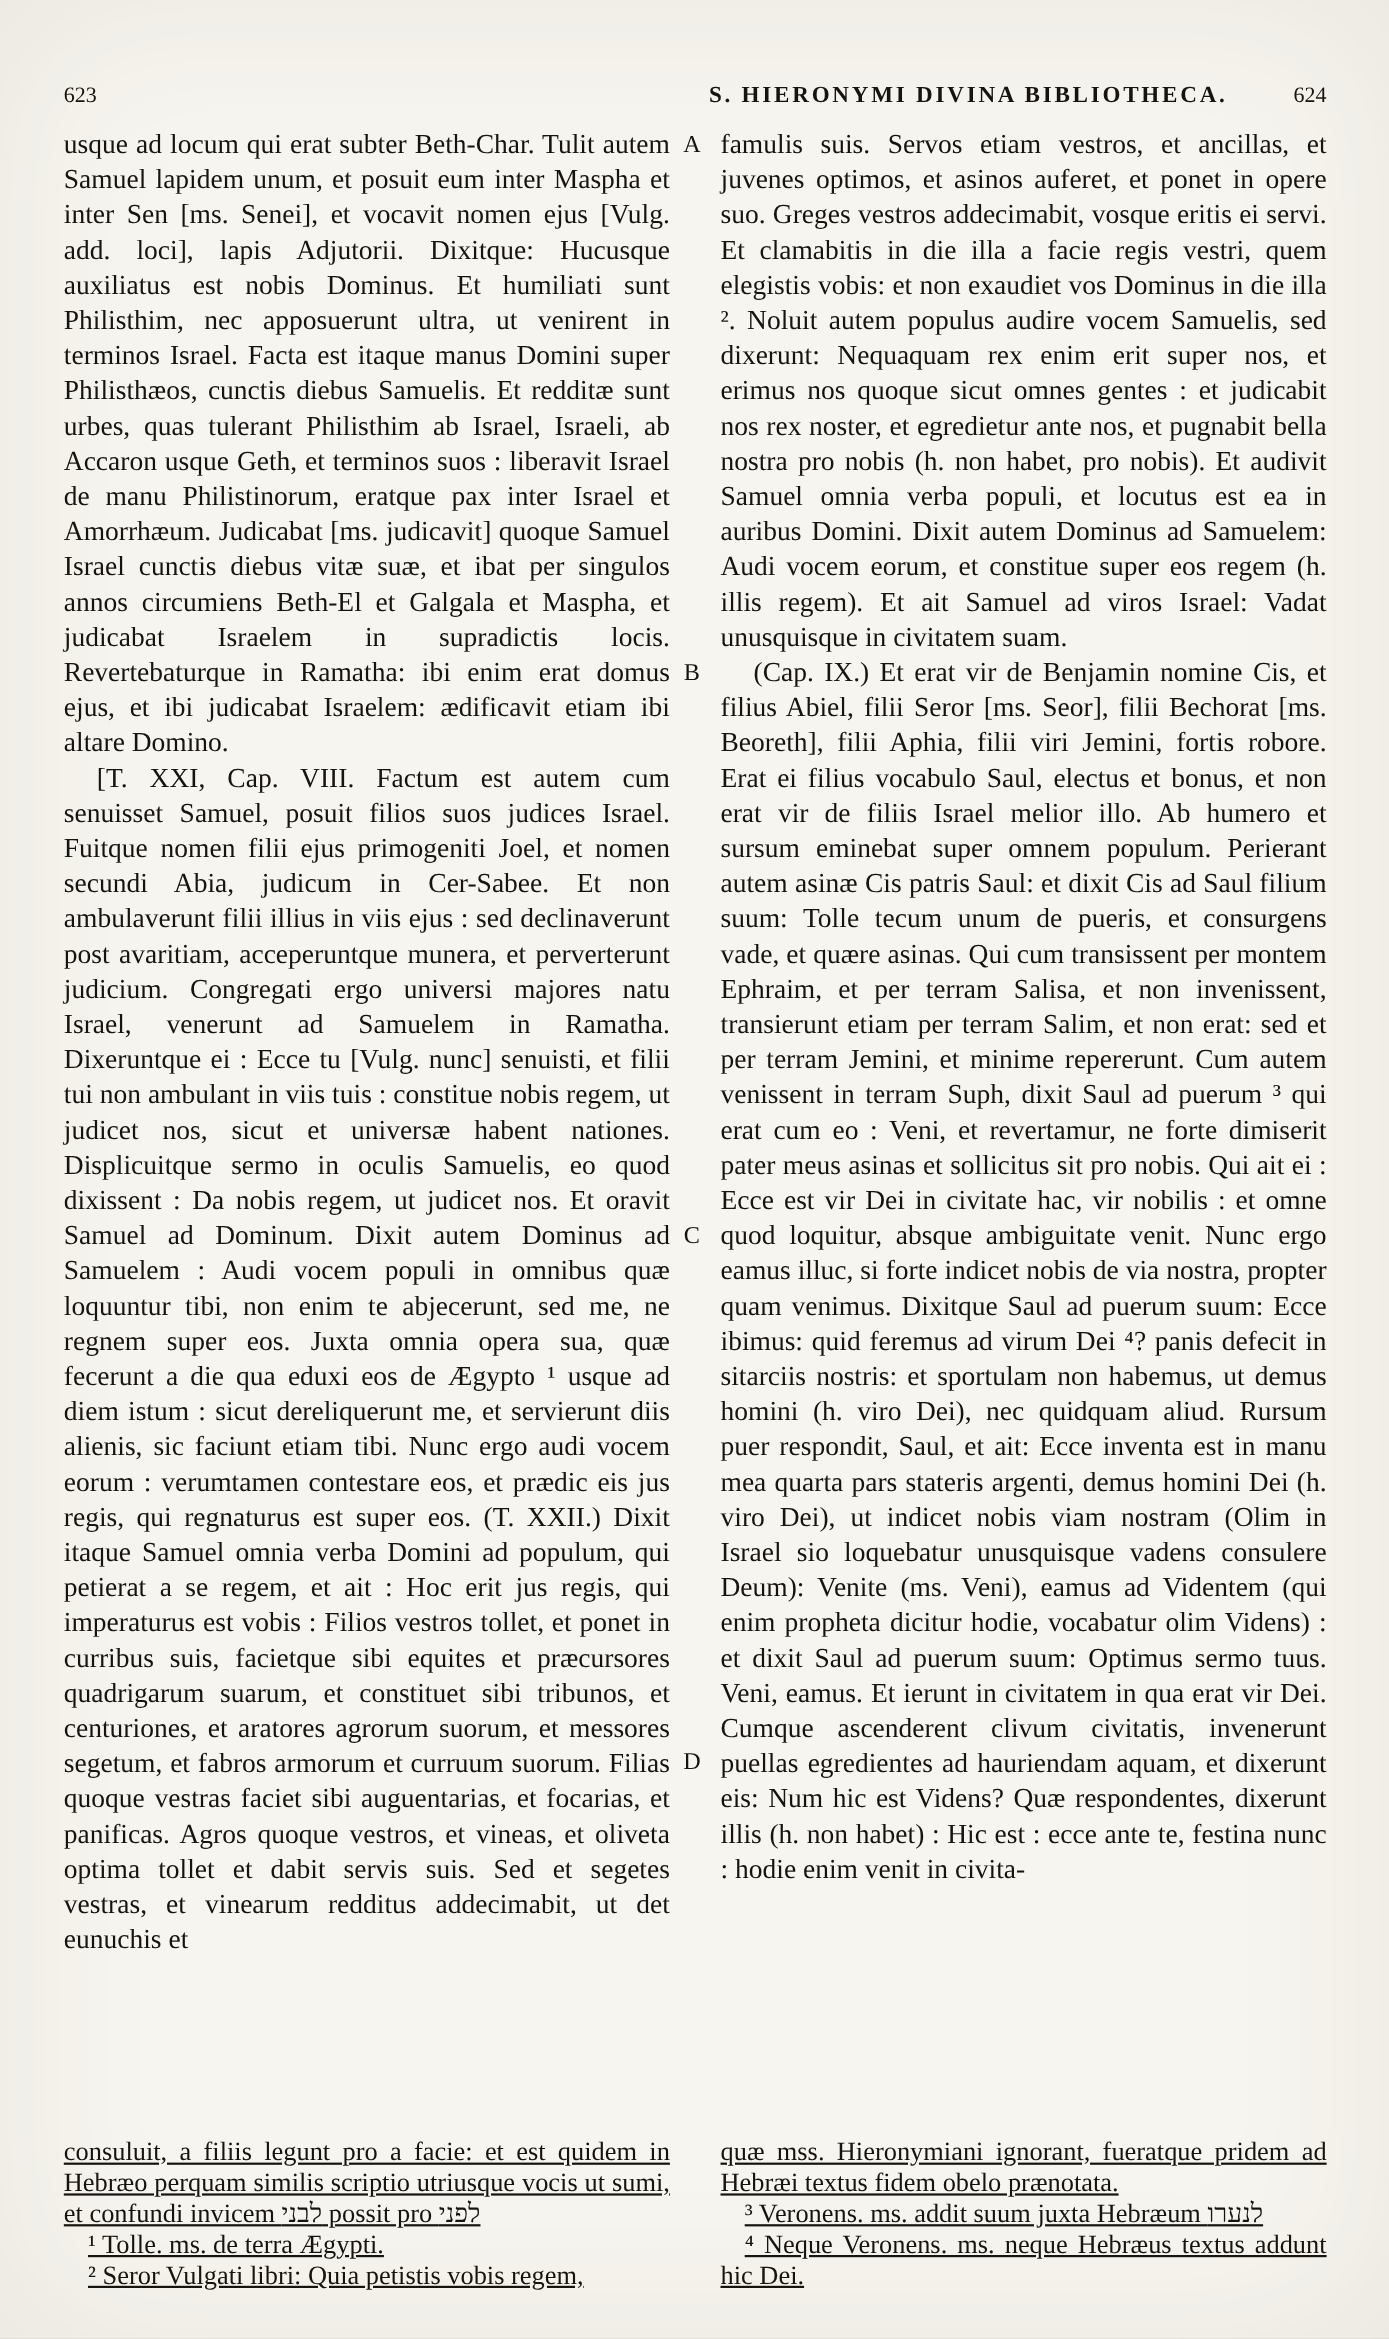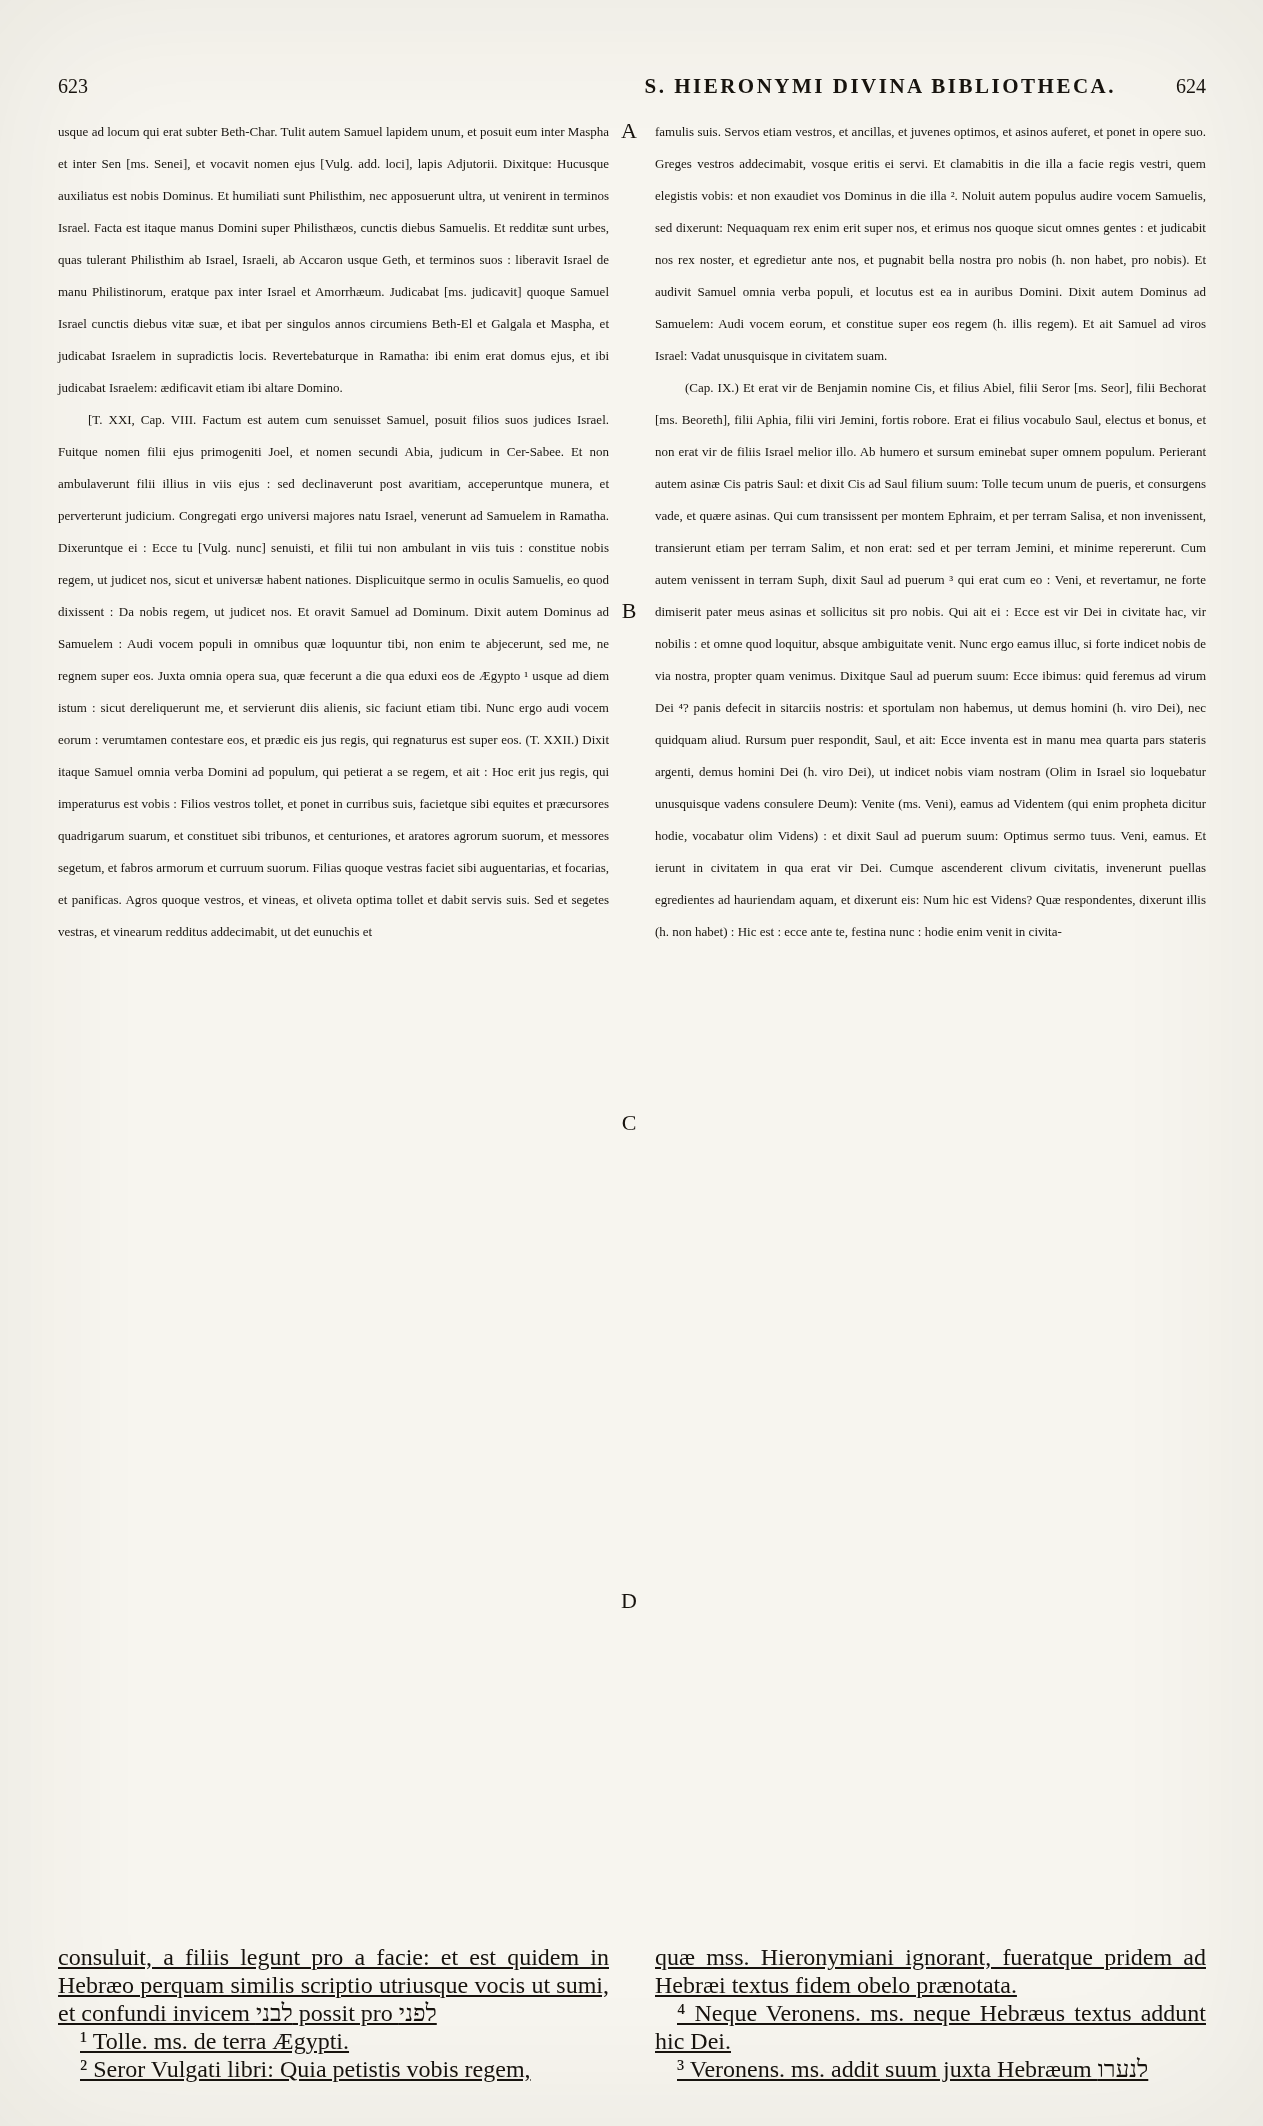--- a/index.html
+++ b/index.html
@@ -23,21 +23,21 @@
   .running-title {
     flex:1; text-align:right;
     font-size:21px; font-weight:bold; letter-spacing:2.5px;
   }
   .columns {
     position:absolute; top:116px; left:58px; width:1148px;
     display:flex;
   }
   .col {
     width:551px;
-    font-size:13px; line-height:32px;
+    font-size:25px; line-height:32px;
     text-align:justify;
     hyphens:auto;
   }
   .col.left-col { margin-right:46px; }
   .para-indent { text-indent:30px; }
   .marker {
     position:absolute; left:603px; width:52px;
     text-align:center; font-size:22px; color:#17130e;
   }
   #marker-a { top:118px; }
@@ -81,18 +81,18 @@
   <span class="marker" id="marker-d">D</span>
 
   <div class="footnotes">
     <div class="fncol left-col">
       <p>consuluit, a filiis legunt pro a facie: et est quidem in Hebræo perquam similis scriptio utriusque vocis ut sumi, et confundi invicem לבני possit pro לפני</p>
       <p class="fn-note">¹ Tolle. ms. de terra Ægypti.</p>
       <p class="fn-note">² Seror Vulgati libri: Quia petistis vobis regem,</p>
     </div>
     <div class="fncol right-col">
       <p>quæ mss. Hieronymiani ignorant, fueratque pridem ad Hebræi textus fidem obelo prænotata.</p>
+      <p class="fn-note">³ Veronens. ms. addit suum juxta Hebræum לנערו</p>
       <p class="fn-note">⁴ Neque Veronens. ms. neque Hebræus textus addunt hic Dei.</p>
-      <p class="fn-note">³ Veronens. ms. addit suum juxta Hebræum לנערו</p>
     </div>
   </div>
 
 </div>
 
 </body></html>

